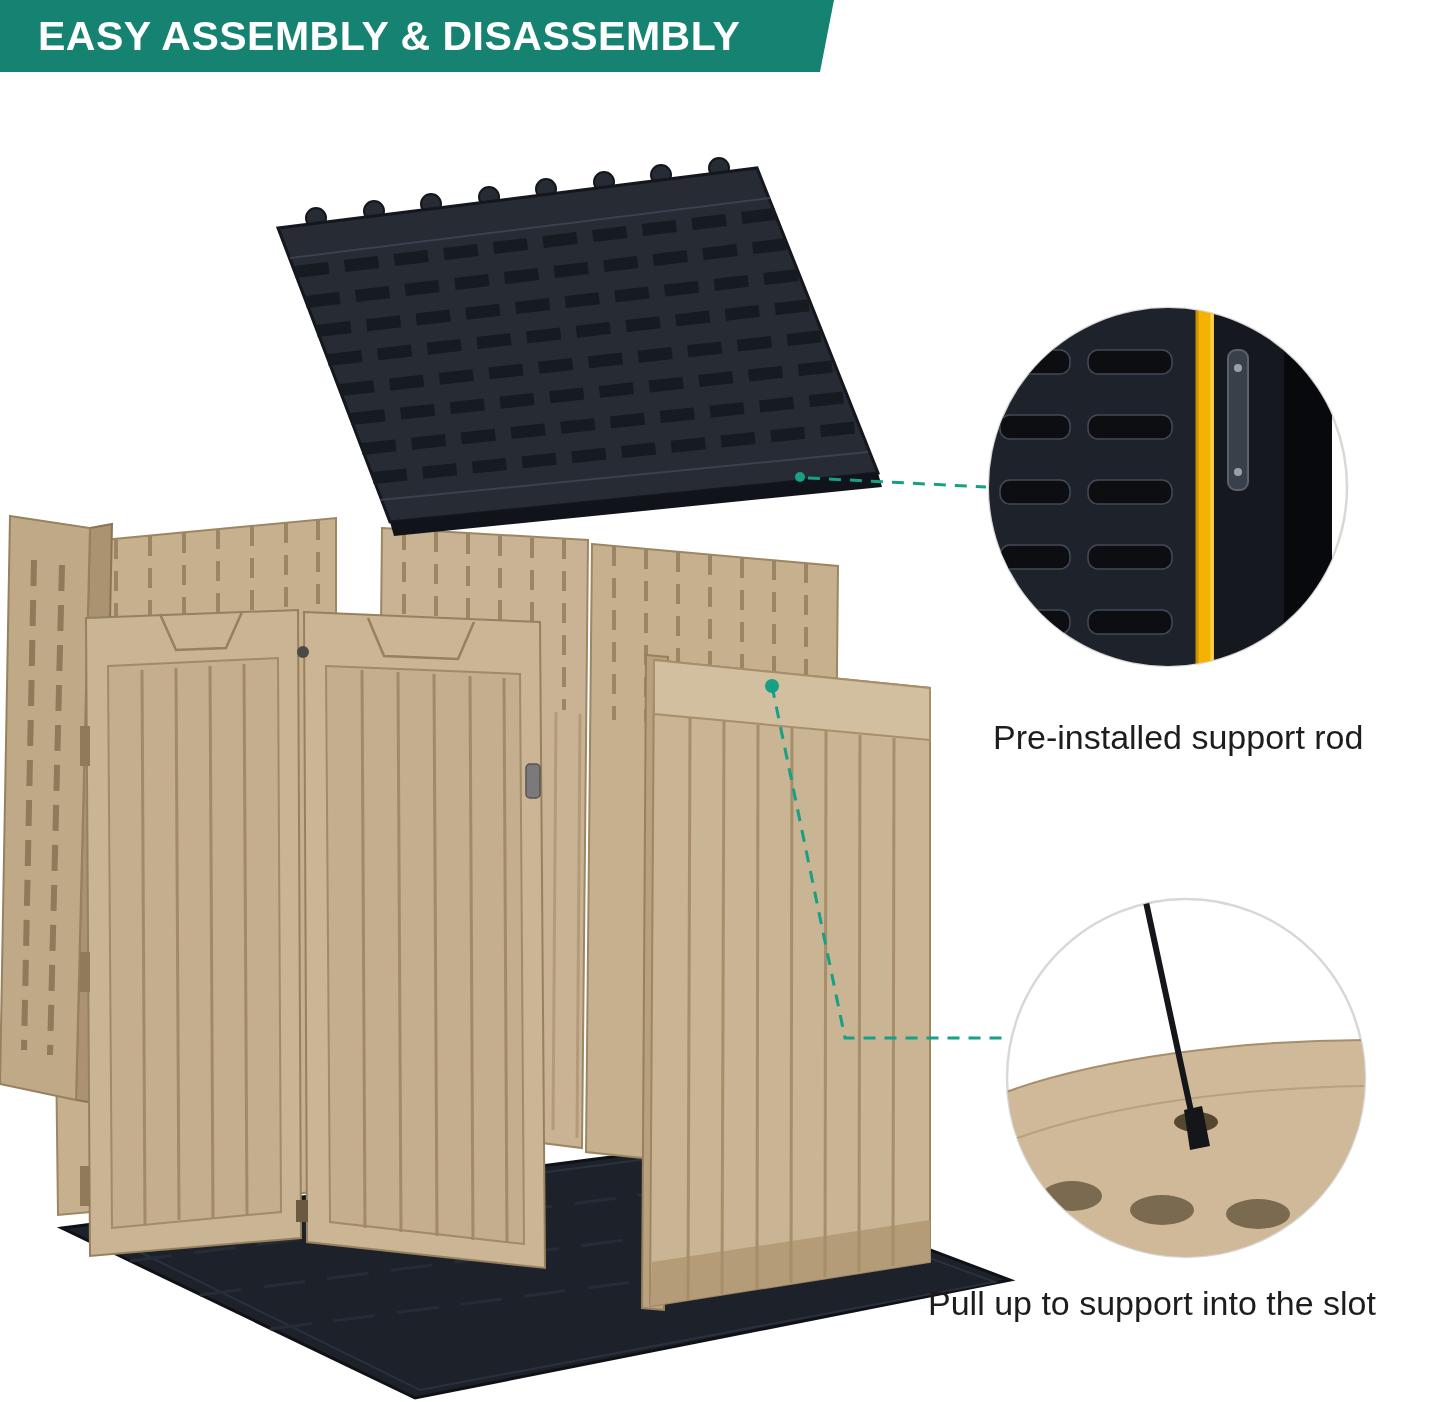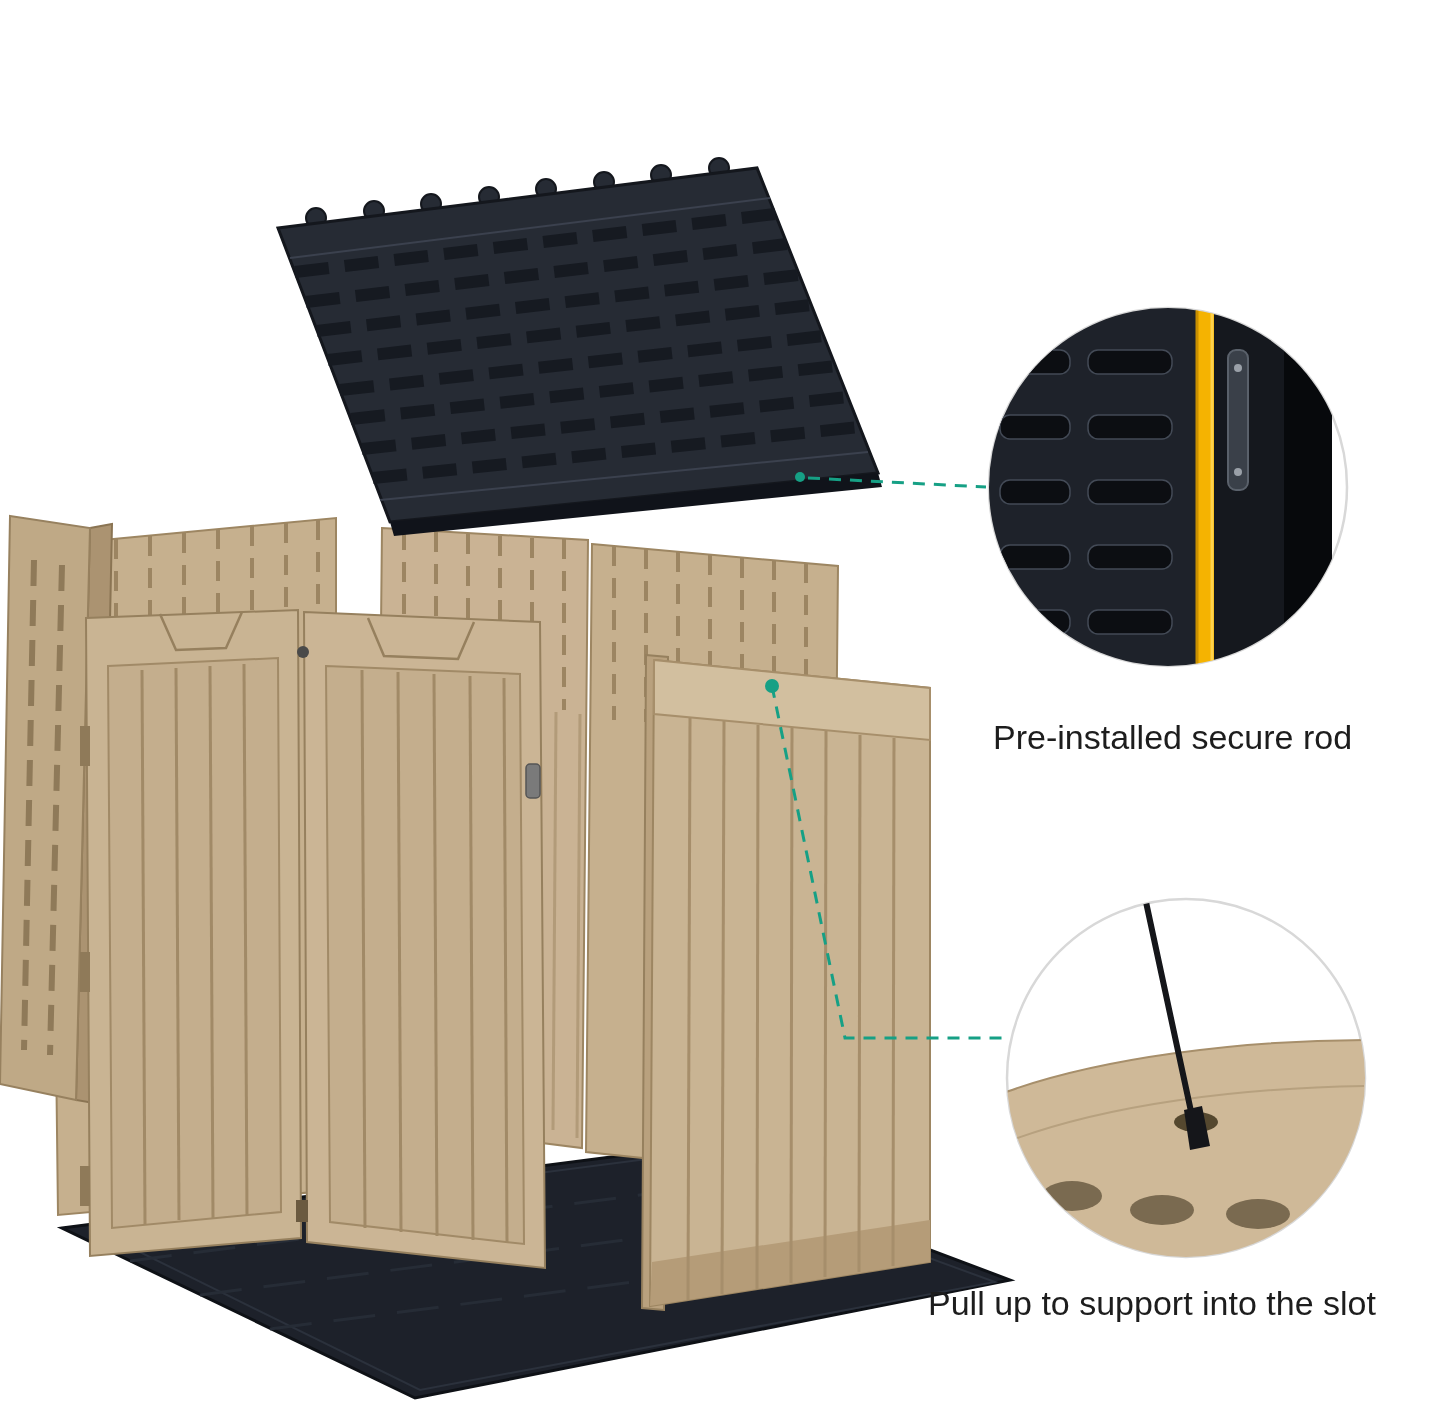--- a/index.html
+++ b/index.html
@@ -25,20 +25,23 @@
     font-size:34px; white-space:nowrap;
   }
   .label-rod  { left:993px; top:718px; }
   .label-slot { left:928px; top:1284px; }
 </style>
 </head>
 <body>
 
 <div class="page">
 
+  <div class="banner">
+    <span class="banner-text">EASY ASSEMBLY &amp; DISASSEMBLY</span>
+  </div>
 
   <svg class="illustration" width="1445" height="1402" viewBox="0 0 1445 1402" xmlns="http://www.w3.org/2000/svg">
     <defs>
       <clipPath id="clip-circle1">
           <circle cx="1168" cy="487" r="179"></circle>
         </clipPath>
       <clipPath id="clip-circle2">
           <circle cx="1186" cy="1078" r="179"></circle>
         </clipPath>
     </defs>
@@ -218,16 +221,16 @@
           <ellipse cx="1258" cy="1214" rx="32" ry="15"></ellipse>
           <ellipse cx="1344" cy="1206" rx="28" ry="14"></ellipse>
         </g>
         <ellipse cx="1196" cy="1122" rx="22" ry="10" fill="#55482f"></ellipse>
         <line x1="1146" y1="902" x2="1192" y2="1116" stroke="#15161a" stroke-width="6" stroke-linecap="round"></line>
         <polygon points="1184,1110 1202,1106 1210,1146 1190,1150" fill="#15161a"></polygon>
       </g>
     </g>
   </svg>
 
-  <div class="label label-rod">Pre-installed secure rod</div>
+  <div class="label label-rod">Pre-installed support rod</div>
   <div class="label label-slot">Pull up to support into the slot</div>
 
 </div>
 
 </body></html>

